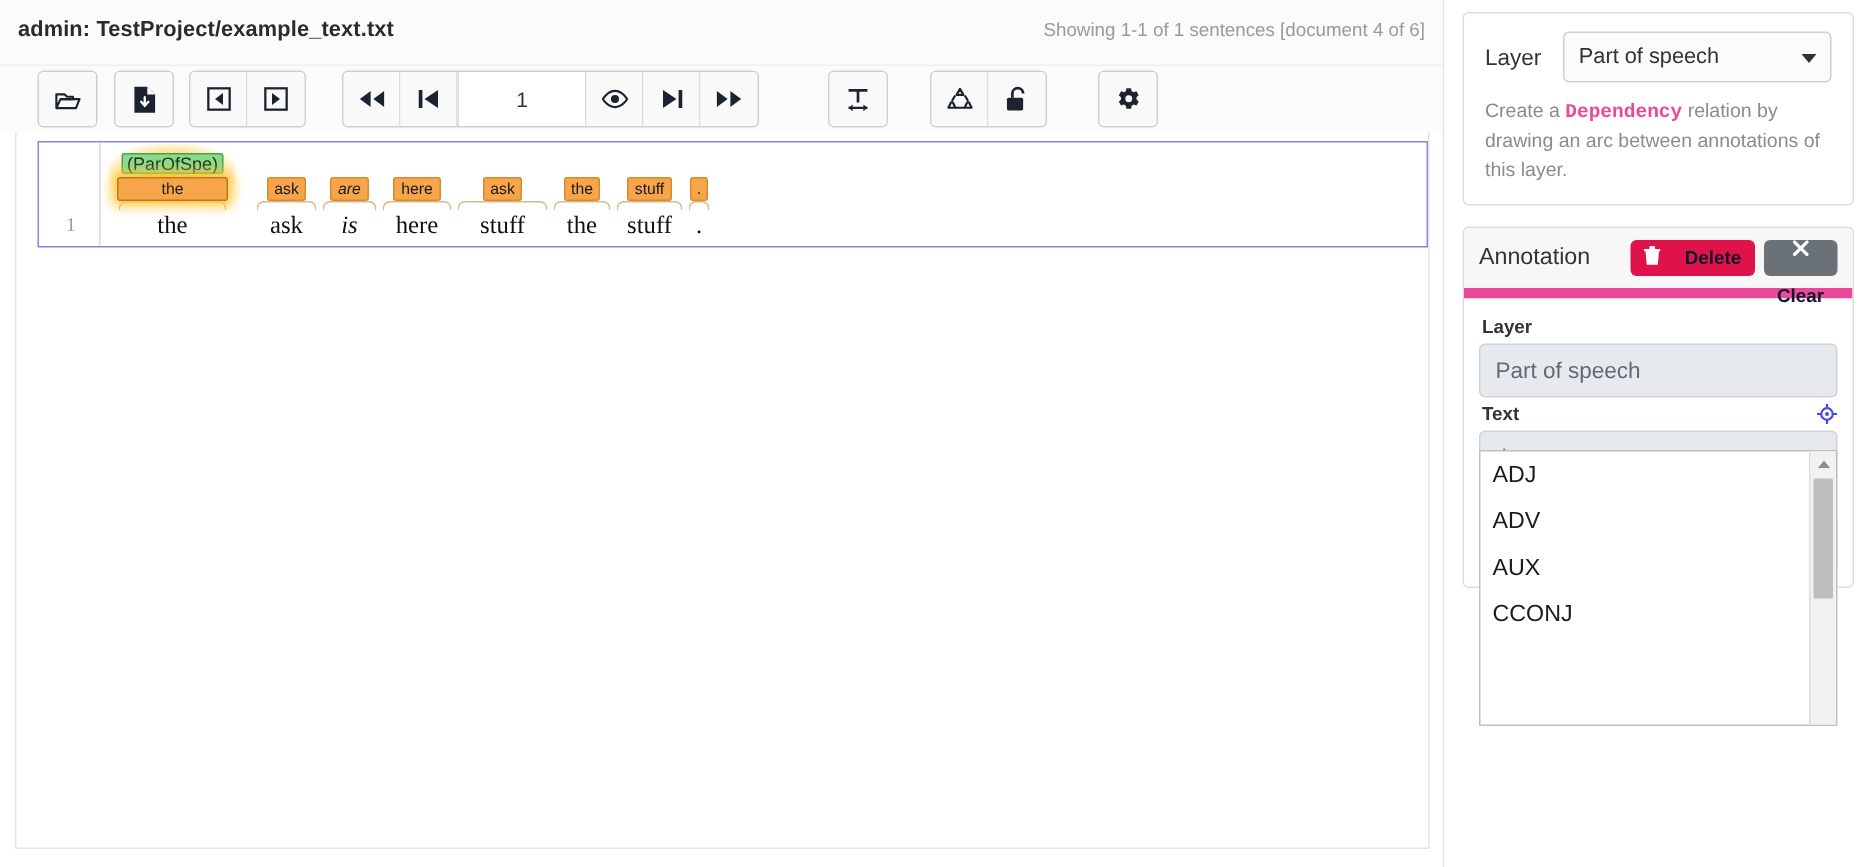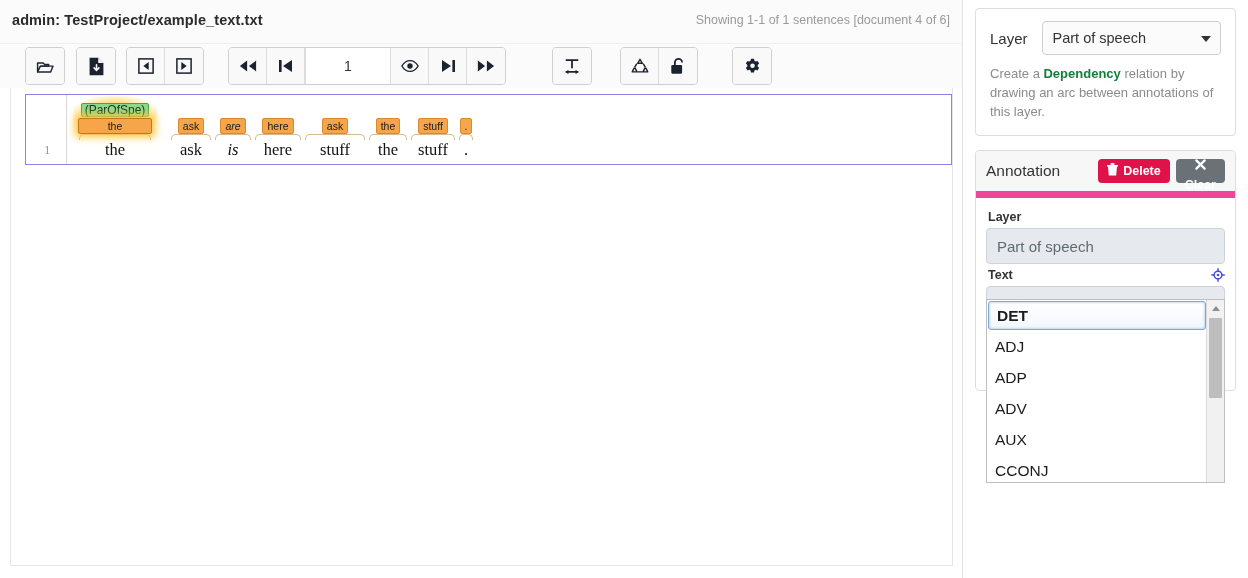--- a/index.html
+++ b/index.html
@@ -215,39 +215,39 @@
     border-left: 5px solid transparent;
     border-right: 5px solid transparent;
     border-top: 6px solid #333;
   }
   .layer-help {
     margin-top: 9px;
     font-size: 13px;
     line-height: 19px;
     color: #8b8b8b;
   }
-  .layer-help b { color: #15803d; }
+  .layer-help b { color: #ec4899; font-family: Liberation Mono, monospace; }
 
   .ann-card { margin-top: 14px; }
   .ann-head {
     height: 40px;
     background: #f7f7f7;
     border-bottom: 7px solid #ec4899;
     display: flex; align-items: center;
     padding: 0 10px;
     border-radius: 4px 4px 0 0;
   }
   .ann-title { font-size: 15.5px; color: #333; flex: 1; }
   .pill {
-    display: inline-flex; align-items: center; gap: 5px;
+    display: inline-flex; align-items: center; gap: 16px;
     height: 24px;
     border-radius: 4px;
     padding: 0 9px;
     font-size: 12.5px;
-    color: #ffffff;
+    color: #0f172a;
     cursor: pointer;
     font-weight: bold;
   }
   .pill-delete { background: #e0124a; margin-right: 6px; }
   .pill-clear  { background: #6b7277; flex-direction: column; }
 
   .ann-body { padding: 8px 10px 10px 10px; position: relative; }
   .field-label {
     font-size: 12.5px; font-weight: bold; color: #333;
     margin: 4px 0 4px 2px;
@@ -630,23 +630,21 @@
         </div>
         <div class="combo-wrap">
           <input class="combo-input" value="" style="">
           <div class="combo-btn">
             <span class="caret2"></span>
           </div>
         </div>
 
         <div class="dropdown">
           <div class="dd-list">
-            <div class="dd-item active">DET</div>
             <div class="dd-item">ADJ</div>
-            <div class="dd-item">ADP</div>
             <div class="dd-item">ADV</div>
             <div class="dd-item">AUX</div>
             <div class="dd-item">CCONJ</div>
           </div>
           <div class="dd-scroll">
             <div class="dd-scroll-up">
                 <i></i>
               </div>
             <div class="dd-thumb"></div>
           </div>

